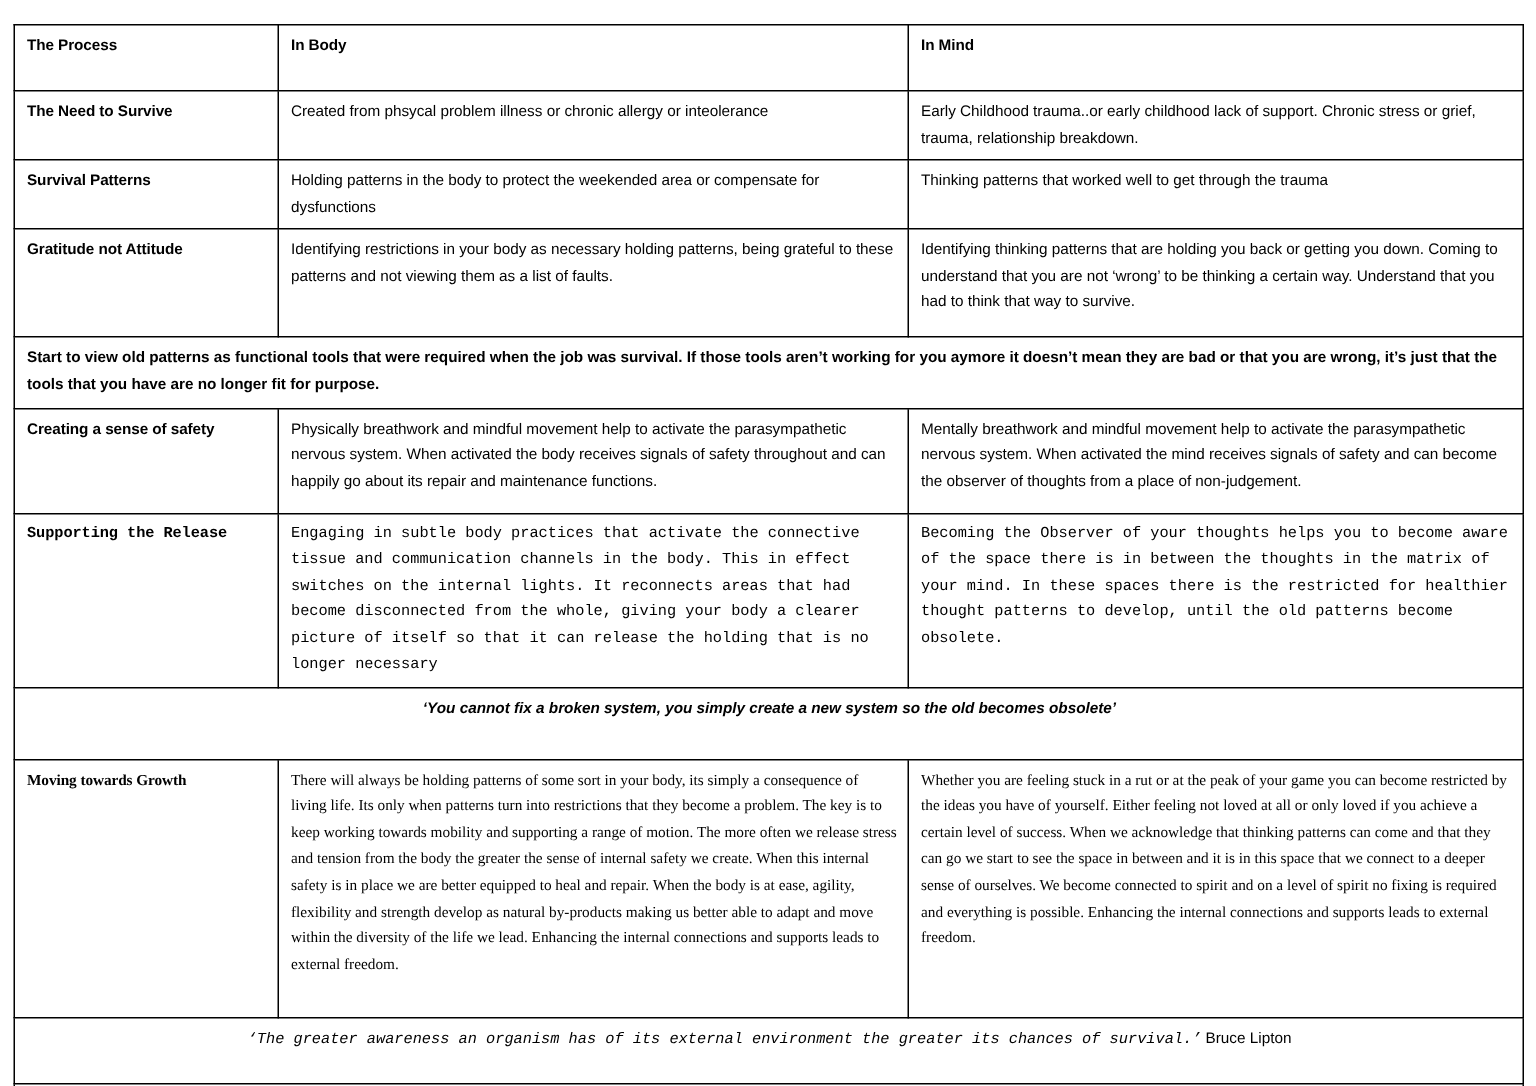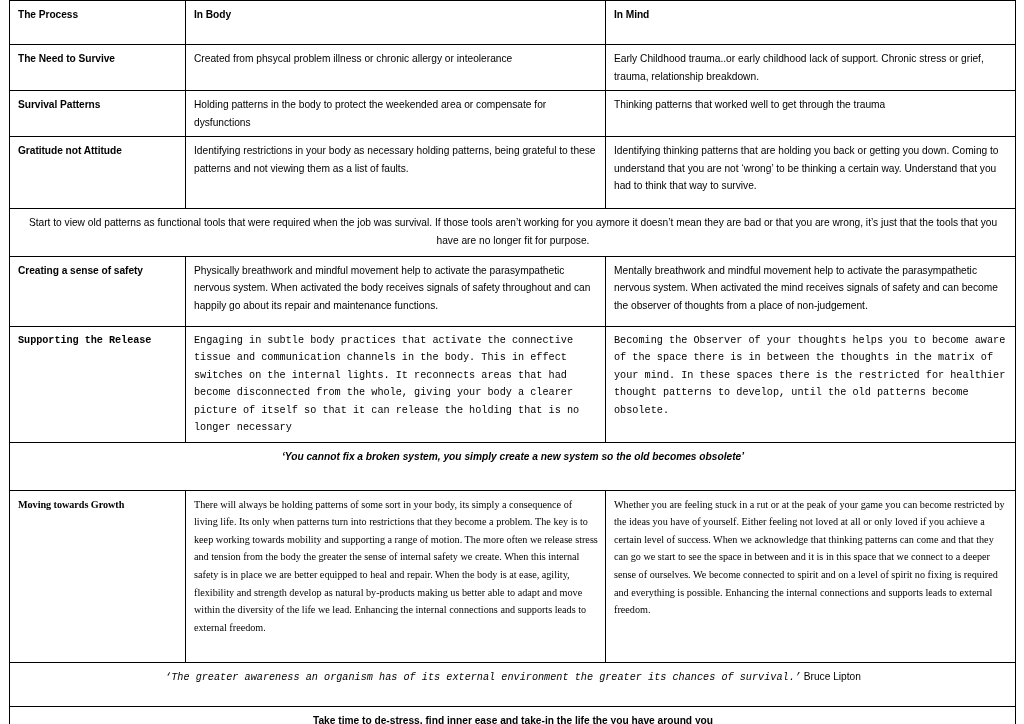--- a/index.html
+++ b/index.html
@@ -14,21 +14,21 @@
     font-family: "Liberation Sans", sans-serif;
     color: #000000;
     -webkit-font-smoothing: antialiased;
   }
 
   .page {
     position: relative;
     width: 1024px;
     height: 724px;
     box-sizing: border-box;
-    padding: 0 9px 8px 9px;
+    padding: 16px 9px 8px 9px;
     overflow: hidden;
   }
 
   table.process-table {
     width: 1006px;
     border-collapse: collapse;
     table-layout: fixed;
     font-size: 10.2px;
     line-height: 1.72;
   }
@@ -52,22 +52,21 @@
 
   .cell-text {
     font-weight: normal;
     text-align: left;
     hyphens: none;
     white-space: pre-line;
   }
 
   
   td.banner {
-    text-align: center;
-    font-weight: normal;
+    font-weight: bold;
     padding: 5px 10px 6px 10px;
     line-height: 1.78;
   }
   td.banner .banner-text {
     display: block;
     white-space: pre-line;
   }
 
   td.quote {
     text-align: center;

